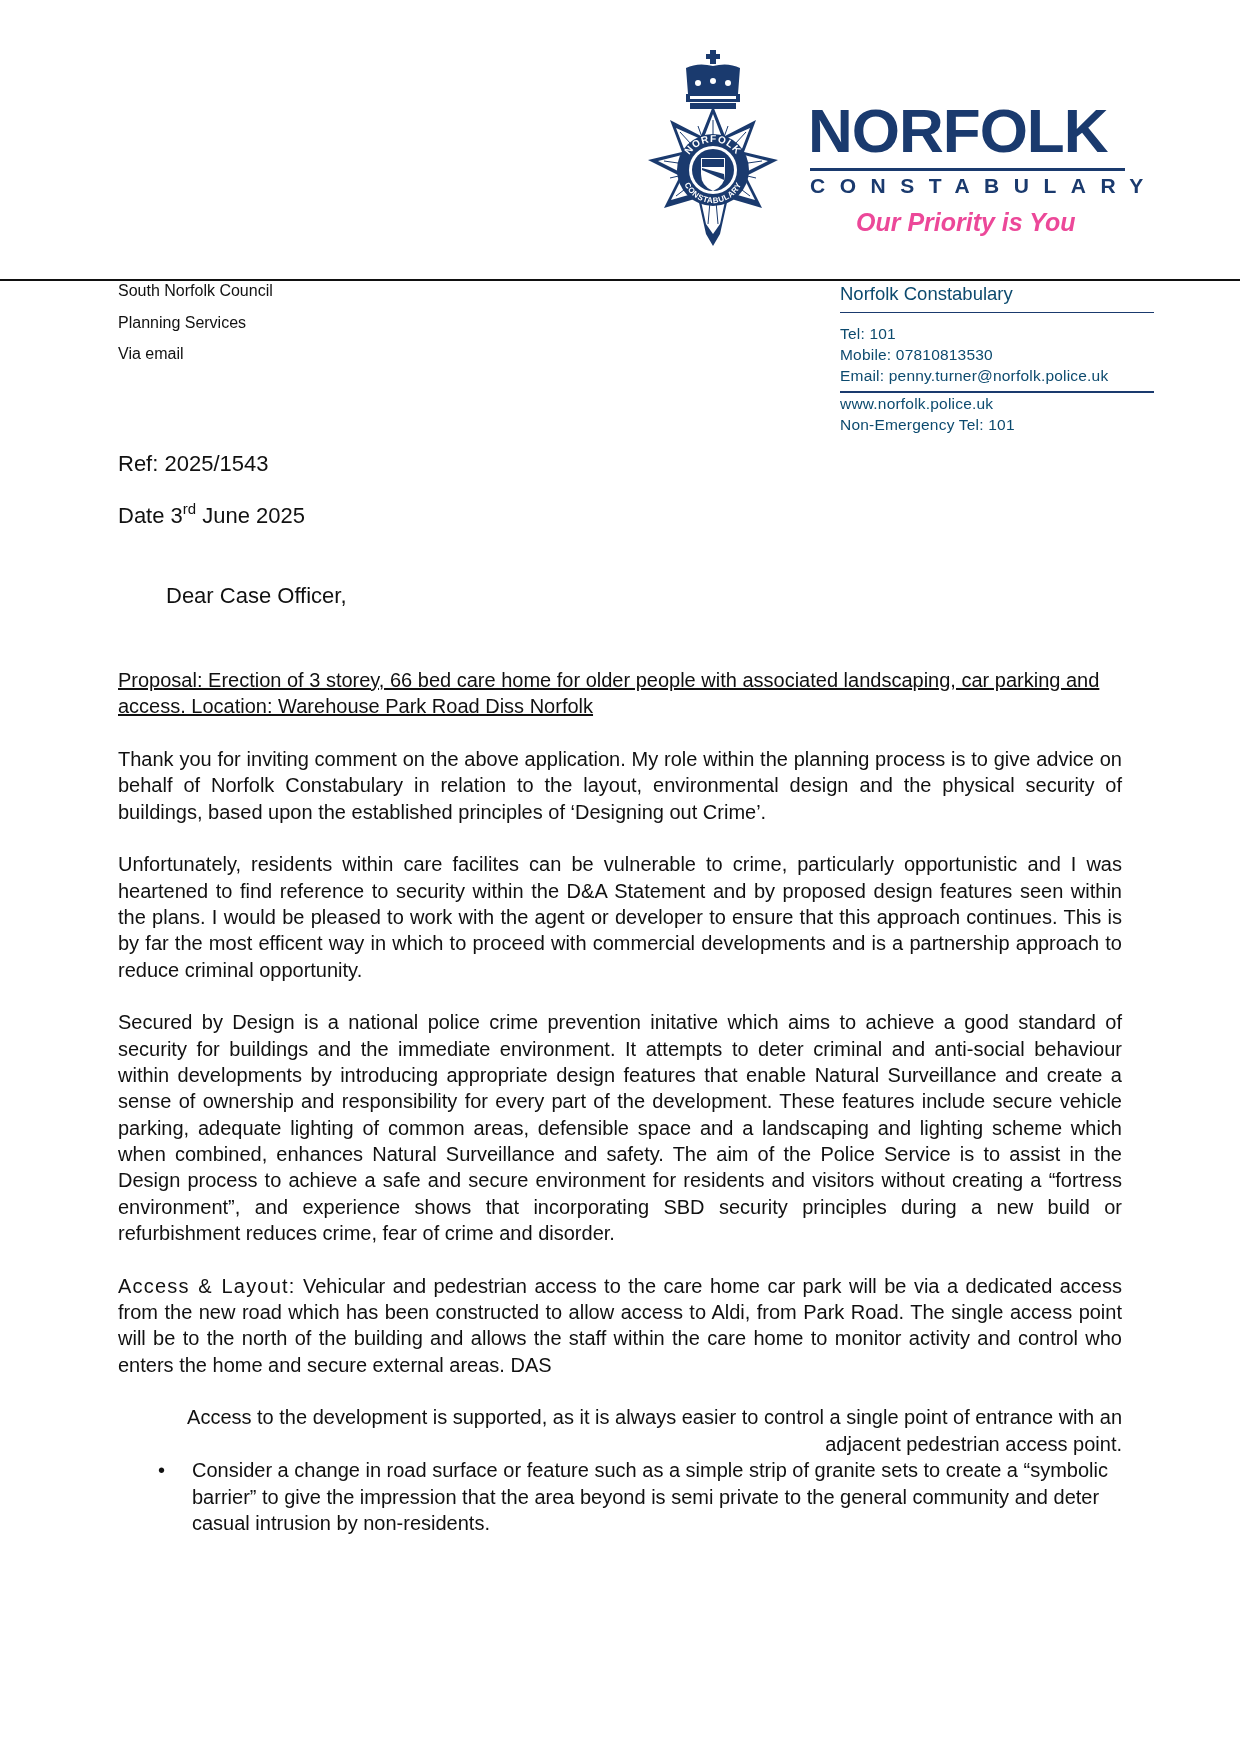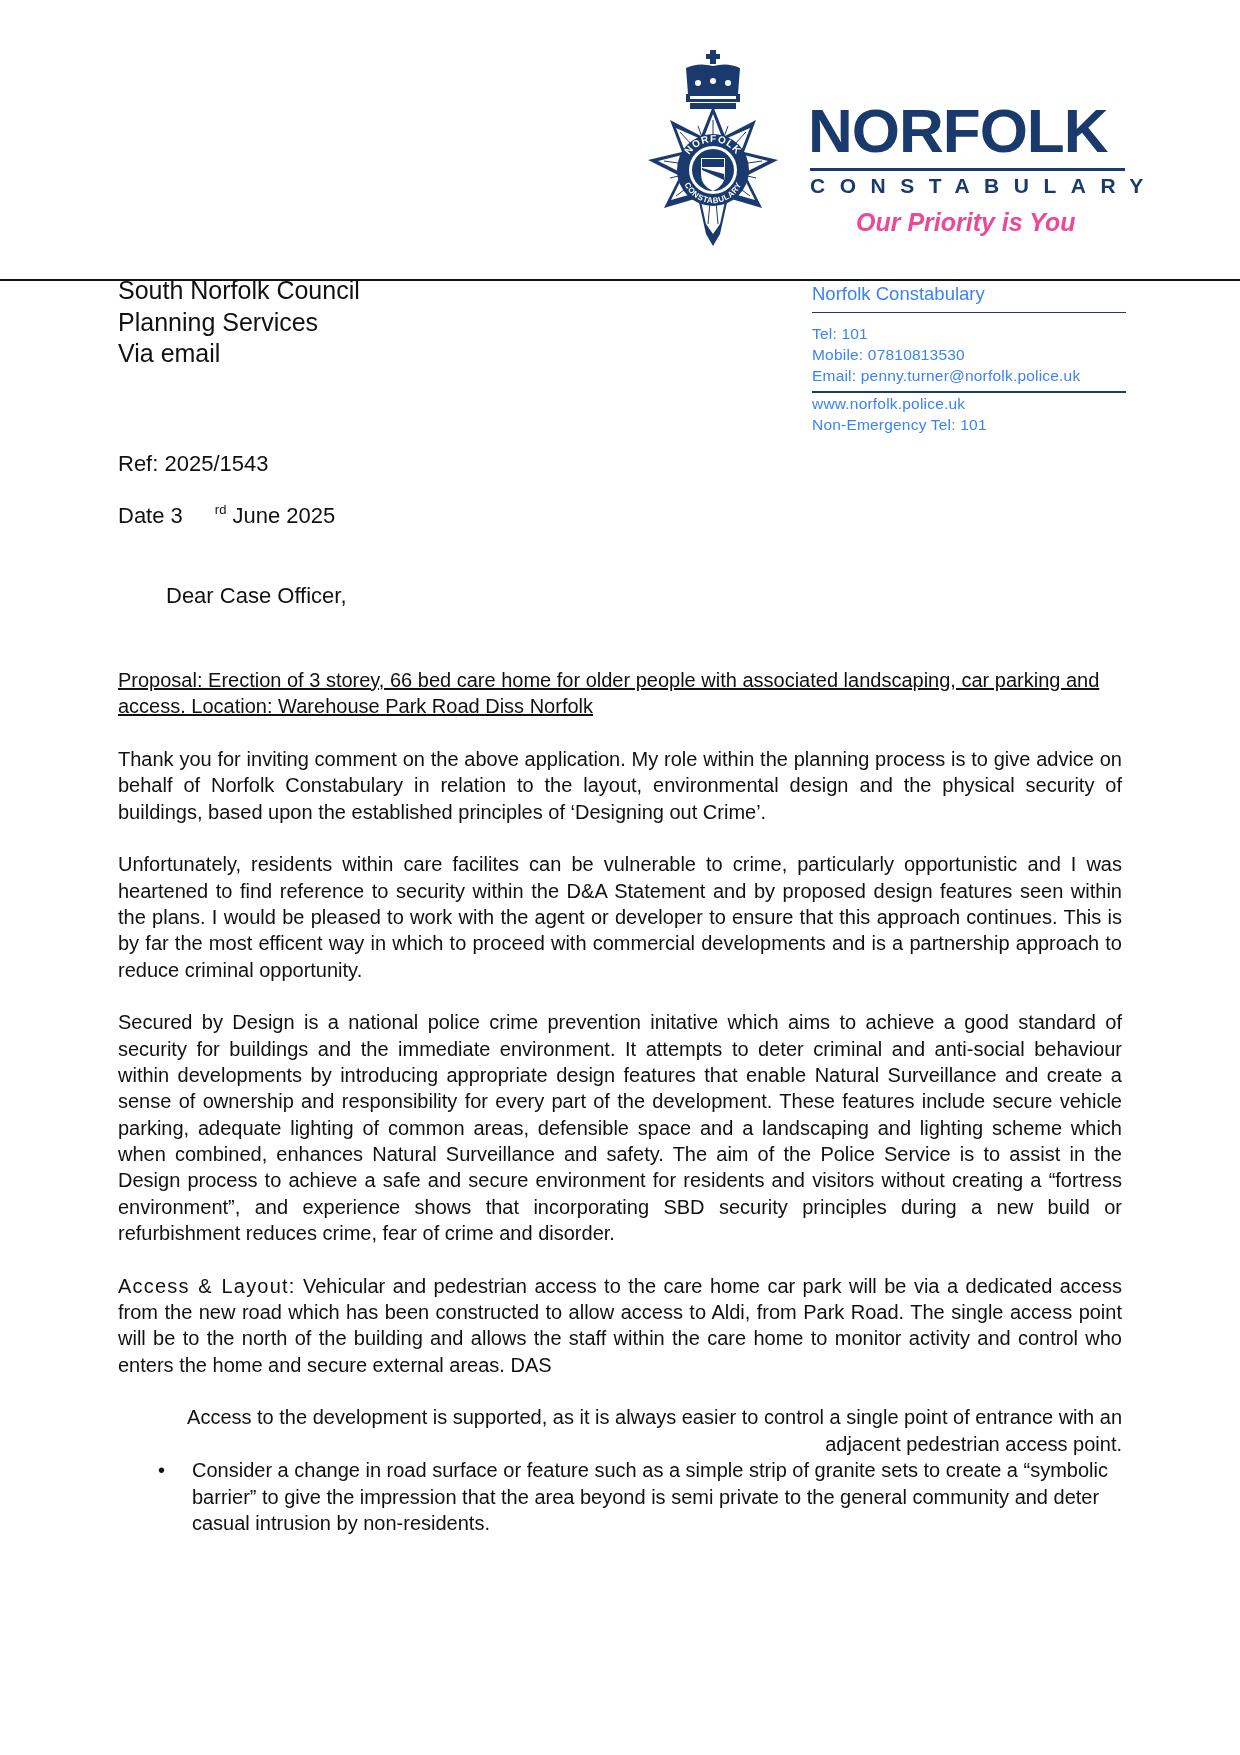--- a/index.html
+++ b/index.html
@@ -14,33 +14,33 @@
   .brand-rule { position: absolute; left: 182px; top: 120px; width: 315px; height: 3px; background: #1a3a6e; }
   .brand-sub { position: absolute; left: 182px; top: 127px; font-weight: bold; font-size: 21px;
                letter-spacing: 14.5px; color: #1a3a6e; line-height: 1; }
   .brand-motto { position: absolute; left: 228px; top: 162px; font-weight: bold; font-style: italic;
                  font-size: 25px; color: #ec4899; line-height: 1; }
 
   
   .top-rule { position: absolute; left: 0; top: 279px; width: 1240px; height: 2px; background: #111; }
 
   
-  .recipient { position: absolute; left: 118px; top: 275px; font-size: 25px; line-height: 31.5px; }
+  .recipient { position: absolute; left: 118px; top: 275px; font-size: 16px; line-height: 31.5px; }
 
   
-  .sender { position: absolute; left: 812px; top: 282px; width: 314px; color: #3b82f6; }
+  .sender { position: absolute; left: 840px; top: 282px; width: 314px; color: #0c4a6e; }
   .sender .org { font-size: 18.5px; line-height: 24px; padding-bottom: 6px; border-bottom: 1.5px solid #1a3a6e; }
   .sender .addr { font-size: 15.5px; line-height: 21px; padding: 8px 0 5px 0; border-bottom: 1.5px solid #1a3a6e; }
   .sender .contact { font-size: 15.5px; line-height: 21px; padding: 10px 0 5px 0; border-bottom: 2.5px solid #1a3a6e; letter-spacing: 0.2px; }
   .sender .web { font-size: 15.5px; line-height: 21px; letter-spacing: 0.2px; }
 
   
   .ref { position: absolute; left: 118px; top: 451px; font-size: 22px; }
   .date { position: absolute; left: 118px; top: 503px; font-size: 22px; }
-  .date sup { font-size: 13px; vertical-align: 9px; line-height: 0; margin-left: 32px; }
+  .date sup { font-size: 15px; vertical-align: 9px; line-height: 0; }
   .salutation { position: absolute; left: 118px; top: 583px; font-size: 22px; margin-left: 48px; }
 
   .content { position: absolute; left: 118px; top: 667px; width: 1004px; font-size: 20px; line-height: 26.3px; }
   .content p { margin: 0 0 26.5px 0; text-align: justify; }
   .content .proposal { text-decoration: underline; text-align: left; }
   .content .para-left { text-align: right; }
   .content .access-label { letter-spacing: 1.2px; }
   .content ul { margin: -26px 0 0 0; padding-left: 74px; list-style: none; }
   .content li { position: relative; text-align: left; }
   .content li .bullet { position: absolute; left: -34px; top: 0; }

